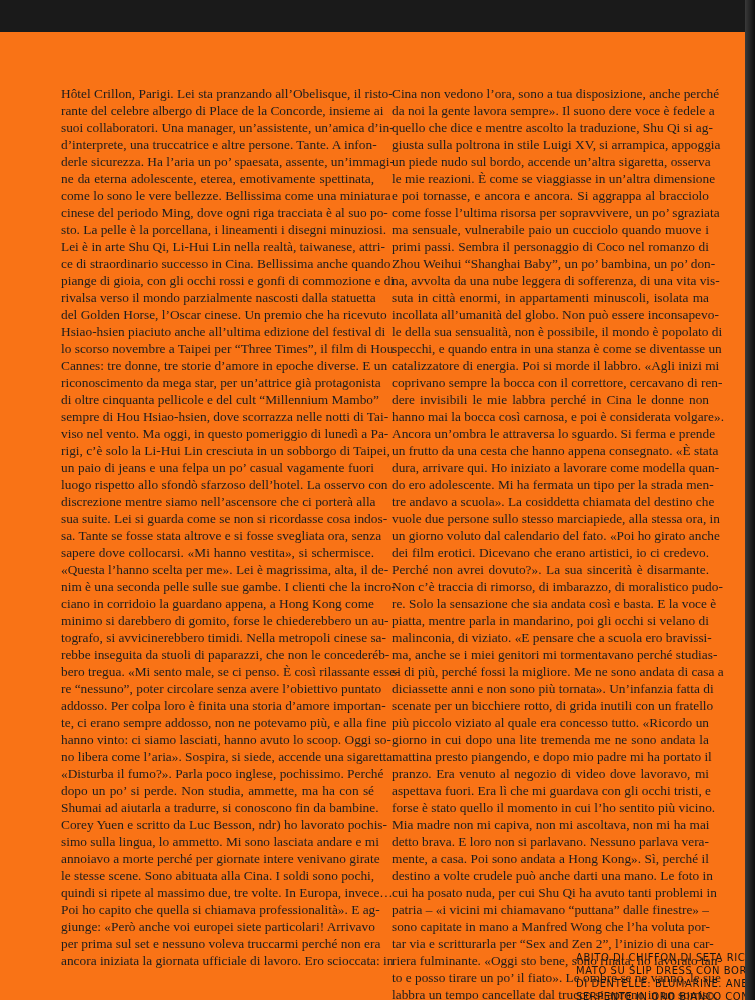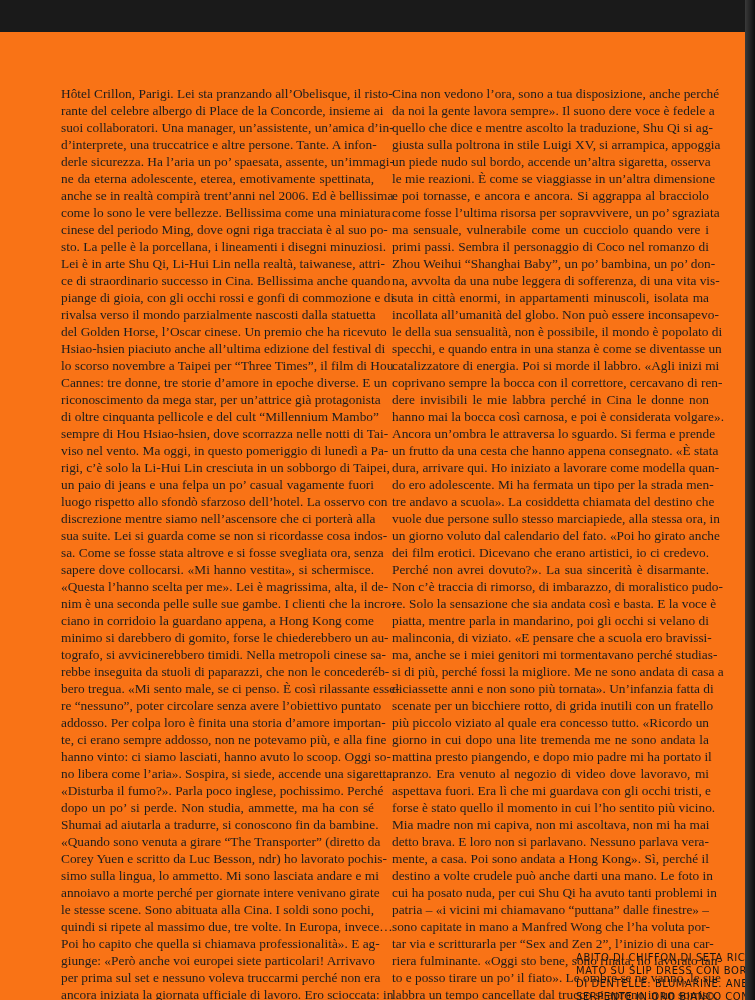--- a/index.html
+++ b/index.html
@@ -60,80 +60,78 @@
 <body>
 
 <div class="page">
   <div class="column col-left" id="col-left">
       <span class="line">Hôtel Crillon, Parigi. Lei sta pranzando all’Obelisque, il risto-</span>
       <span class="line">rante del celebre albergo di Place de la Concorde, insieme ai</span>
       <span class="line">suoi collaboratori. Una manager, un’assistente, un’amica d’in-</span>
       <span class="line">d’interprete, una truccatrice e altre persone. Tante. A infon-</span>
       <span class="line">derle sicurezza. Ha l’aria un po’ spaesata, assente, un’immagi-</span>
       <span class="line">ne da eterna adolescente, eterea, emotivamente spettinata,</span>
-      <span class="line">anche se in realtà compirà trent’anni nel 2006. Ed è bellissima</span>
       <span class="line">come lo sono le vere bellezze. Bellissima come una miniatura</span>
       <span class="line">cinese del periodo Ming, dove ogni riga tracciata è al suo po-</span>
       <span class="line">sto. La pelle è la porcellana, i lineamenti i disegni minuziosi.</span>
       <span class="line">Lei è in arte Shu Qi, Li-Hui Lin nella realtà, taiwanese, attri-</span>
       <span class="line">ce di straordinario successo in Cina. Bellissima anche quando</span>
       <span class="line">piange di gioia, con gli occhi rossi e gonfi di commozione e di</span>
       <span class="line">rivalsa verso il mondo parzialmente nascosti dalla statuetta</span>
       <span class="line">del Golden Horse, l’Oscar cinese. Un premio che ha ricevuto</span>
       <span class="line">Hsiao-hsien piaciuto anche all’ultima edizione del festival di</span>
       <span class="line">lo scorso novembre a Taipei per “Three Times”, il film di Hou</span>
       <span class="line">Cannes: tre donne, tre storie d’amore in epoche diverse. E un</span>
       <span class="line">riconoscimento da mega star, per un’attrice già protagonista</span>
       <span class="line">di oltre cinquanta pellicole e del cult “Millennium Mambo”</span>
       <span class="line">sempre di Hou Hsiao-hsien, dove scorrazza nelle notti di Tai-</span>
       <span class="line">viso nel vento. Ma oggi, in questo pomeriggio di lunedì a Pa-</span>
       <span class="line">rigi, c’è solo la Li-Hui Lin cresciuta in un sobborgo di Taipei,</span>
       <span class="line">un paio di jeans e una felpa un po’ casual vagamente fuori</span>
       <span class="line">luogo rispetto allo sfondò sfarzoso dell’hotel. La osservo con</span>
       <span class="line">discrezione mentre siamo nell’ascensore che ci porterà alla</span>
       <span class="line">sua suite. Lei si guarda come se non si ricordasse cosa indos-</span>
-      <span class="line">sa. Come se fosse stata altrove e si fosse svegliata ora, senza</span>
+      <span class="line">sa. Tante se fosse stata altrove e si fosse svegliata ora, senza</span>
       <span class="line">sapere dove collocarsi. «Mi hanno vestita», si schermisce.</span>
       <span class="line">«Questa l’hanno scelta per me». Lei è magrissima, alta, il de-</span>
       <span class="line">nim è una seconda pelle sulle sue gambe. I clienti che la incro-</span>
       <span class="line">ciano in corridoio la guardano appena, a Hong Kong come</span>
       <span class="line">minimo si darebbero di gomito, forse le chiederebbero un au-</span>
       <span class="line">tografo, si avvicinerebbero timidi. Nella metropoli cinese sa-</span>
       <span class="line">rebbe inseguita da stuoli di paparazzi, che non le concederéb-</span>
       <span class="line">bero tregua. «Mi sento male, se ci penso. È così rilassante esse-</span>
       <span class="line">re “nessuno”, poter circolare senza avere l’obiettivo puntato</span>
       <span class="line">addosso. Per colpa loro è finita una storia d’amore importan-</span>
       <span class="line">te, ci erano sempre addosso, non ne potevamo più, e alla fine</span>
       <span class="line">hanno vinto: ci siamo lasciati, hanno avuto lo scoop. Oggi so-</span>
       <span class="line">no libera come l’aria». Sospira, si siede, accende una sigaretta.</span>
       <span class="line">«Disturba il fumo?». Parla poco inglese, pochissimo. Perché</span>
       <span class="line">dopo un po’ si perde. Non studia, ammette, ma ha con sé</span>
       <span class="line">Shumai ad aiutarla a tradurre, si conoscono fin da bambine.</span>
-      <span class="line">«Quando sono venuta a girare “The Transporter” (diretto da</span>
       <span class="line">Corey Yuen e scritto da Luc Besson, ndr) ho lavorato pochis-</span>
       <span class="line">simo sulla lingua, lo ammetto. Mi sono lasciata andare e mi</span>
       <span class="line">annoiavo a morte perché per giornate intere venivano girate</span>
       <span class="line">le stesse scene. Sono abituata alla Cina. I soldi sono pochi,</span>
       <span class="line">quindi si ripete al massimo due, tre volte. In Europa, invece…</span>
       <span class="line">Poi ho capito che quella si chiamava professionalità». E ag-</span>
       <span class="line">giunge: «Però anche voi europei siete particolari! Arrivavo</span>
       <span class="line">per prima sul set e nessuno voleva truccarmi perché non era</span>
       <span class="line last">ancora iniziata la giornata ufficiale di lavoro. Ero scioccata: in</span>
     </div>
   <div class="column col-right">
     <div id="col-right-lines">
         <span class="line">Cina non vedono l’ora, sono a tua disposizione, anche perché</span>
         <span class="line">da noi la gente lavora sempre». Il suono dere voce è fedele a</span>
         <span class="line">quello che dice e mentre ascolto la traduzione, Shu Qi si ag-</span>
         <span class="line">giusta sulla poltrona in stile Luigi XV, si arrampica, appoggia</span>
         <span class="line">un piede nudo sul bordo, accende un’altra sigaretta, osserva</span>
         <span class="line">le mie reazioni. È come se viaggiasse in un’altra dimensione</span>
         <span class="line">e poi tornasse, e ancora e ancora. Si aggrappa al bracciolo</span>
         <span class="line">come fosse l’ultima risorsa per sopravvivere, un po’ sgraziata</span>
-        <span class="line">ma sensuale, vulnerabile come un cucciolo quando vere i</span>
+        <span class="line">ma sensuale, vulnerabile paio un cucciolo quando muove i</span>
         <span class="line">primi passi. Sembra il personaggio di Coco nel romanzo di</span>
         <span class="line">Zhou Weihui “Shanghai Baby”, un po’ bambina, un po’ don-</span>
         <span class="line">na, avvolta da una nube leggera di sofferenza, di una vita vis-</span>
         <span class="line">suta in città enormi, in appartamenti minuscoli, isolata ma</span>
         <span class="line">incollata all’umanità del globo. Non può essere inconsapevo-</span>
         <span class="line">le della sua sensualità, non è possibile, il mondo è popolato di</span>
         <span class="line">specchi, e quando entra in una stanza è come se diventasse un</span>
         <span class="line">catalizzatore di energia. Poi si morde il labbro. «Agli inizi mi</span>
         <span class="line">coprivano sempre la bocca con il correttore, cercavano di ren-</span>
         <span class="line">dere invisibili le mie labbra perché in Cina le donne non</span>

